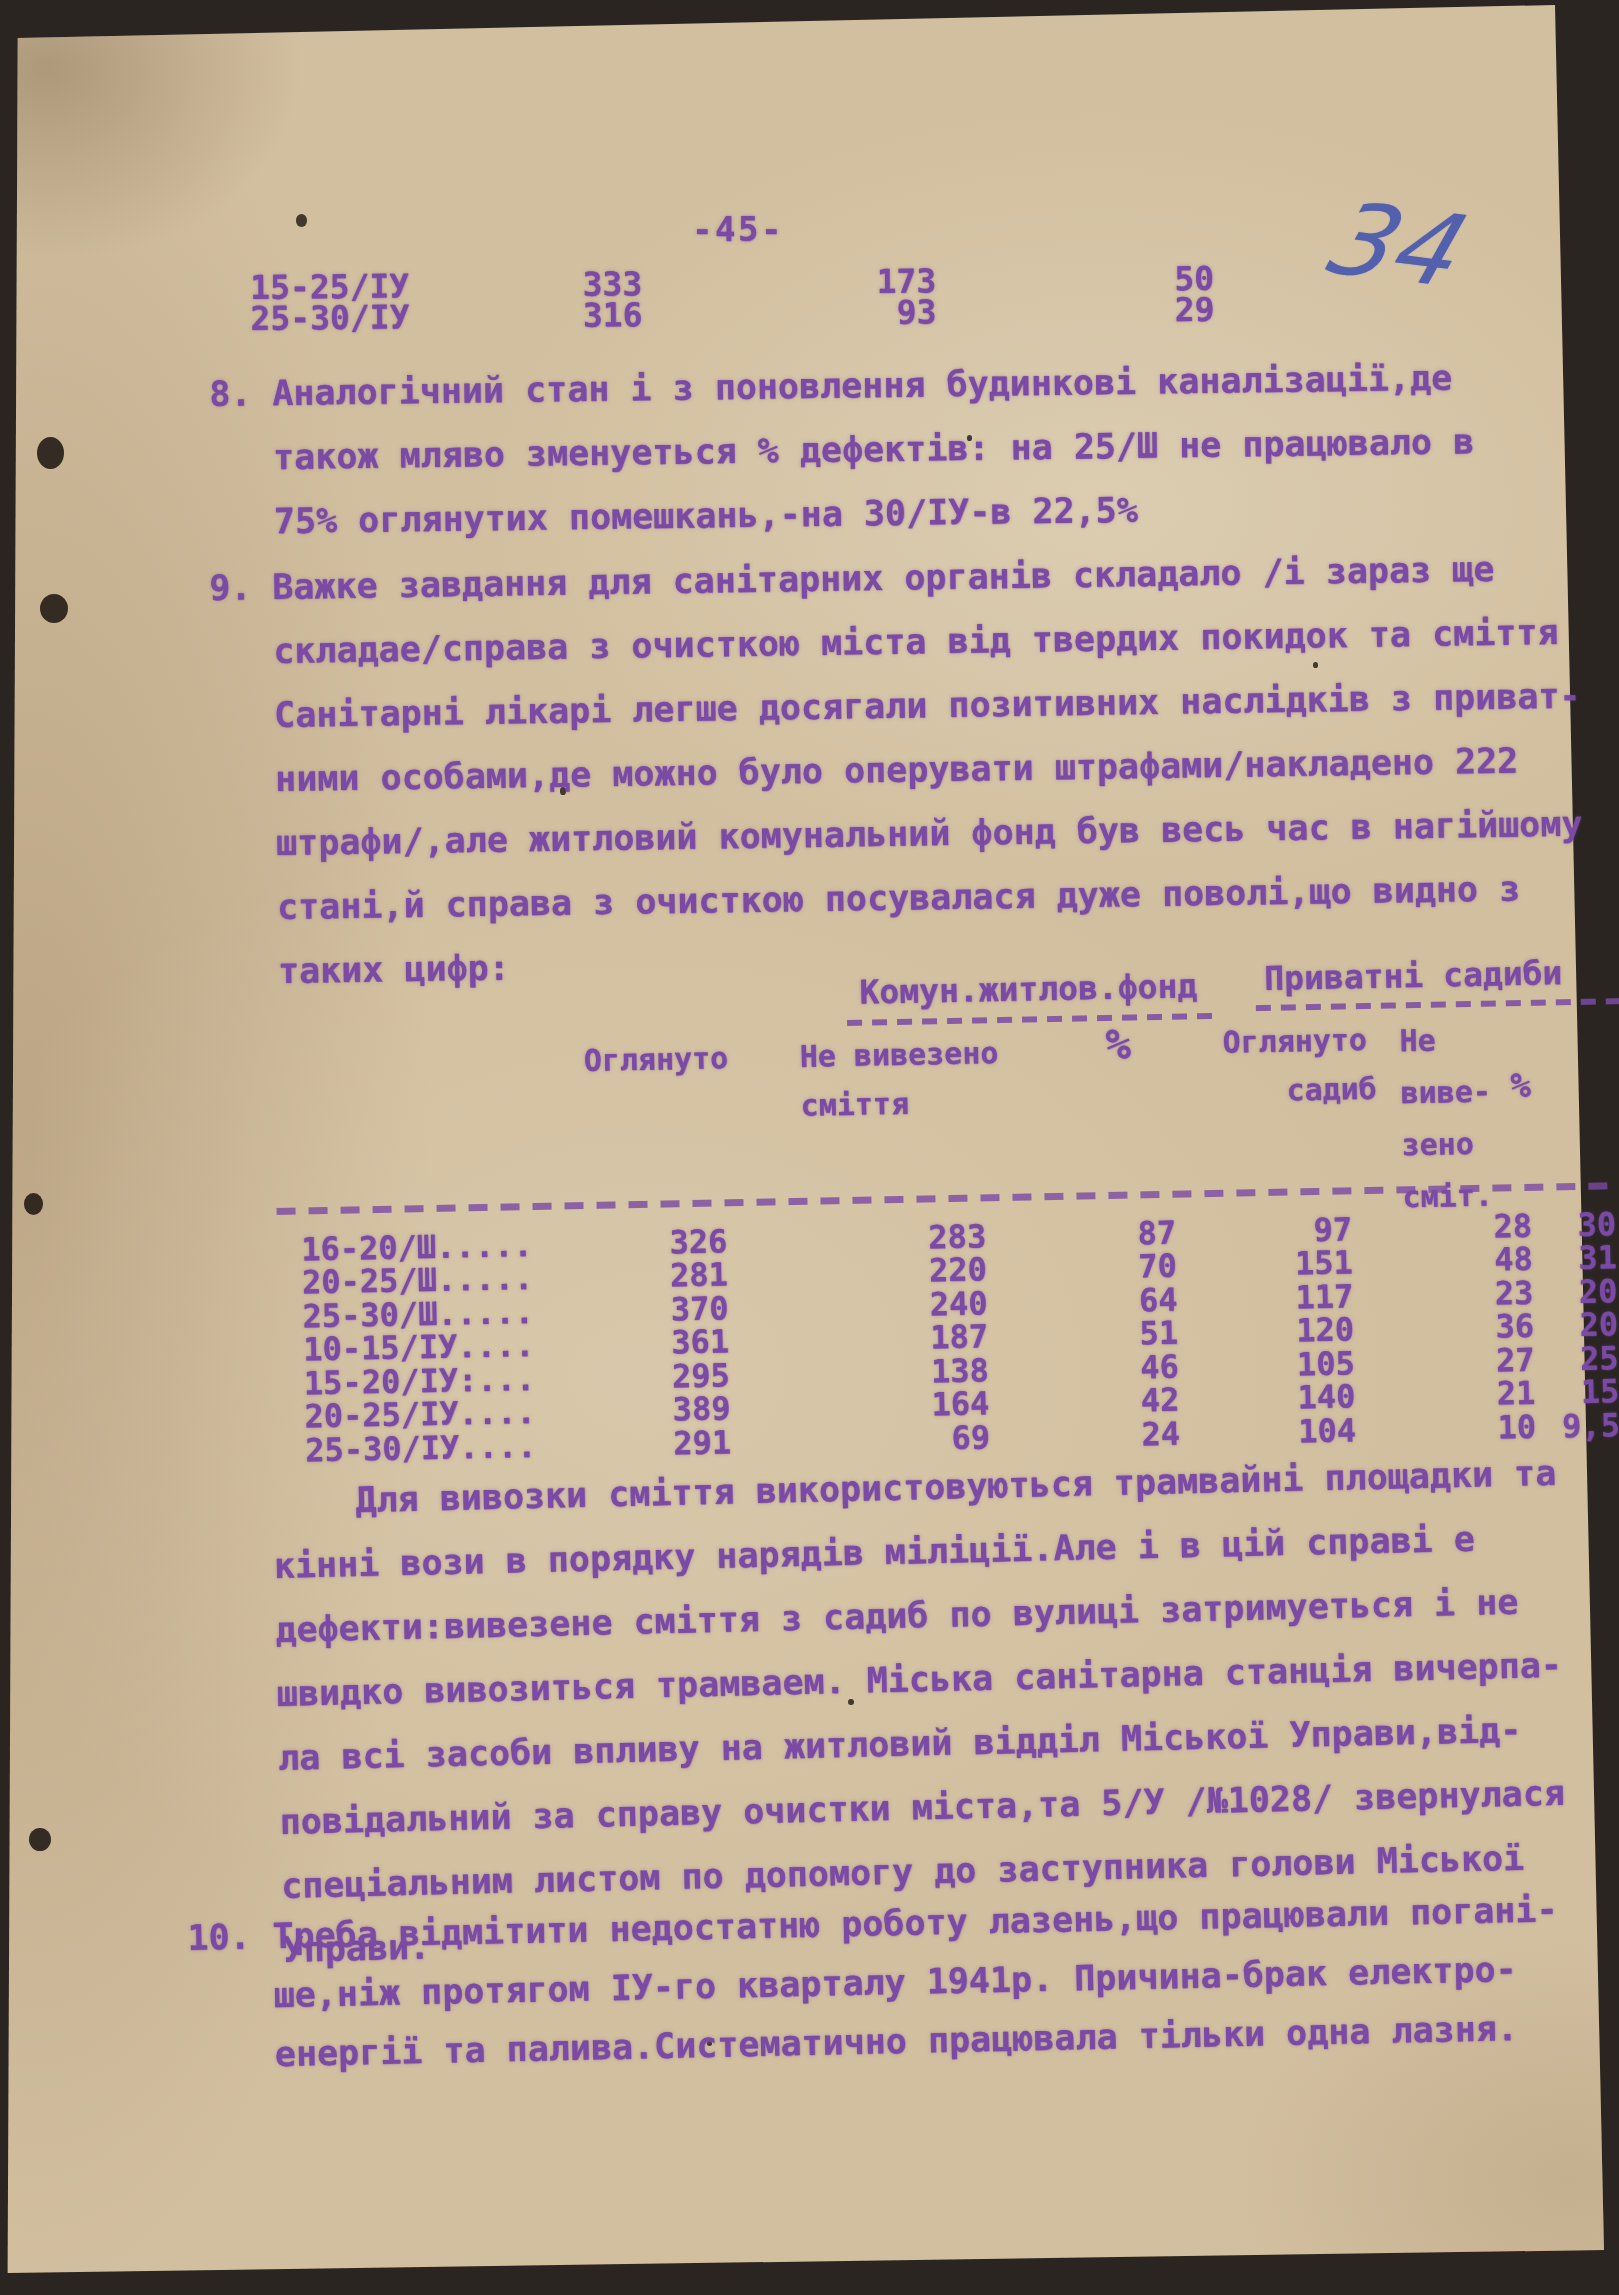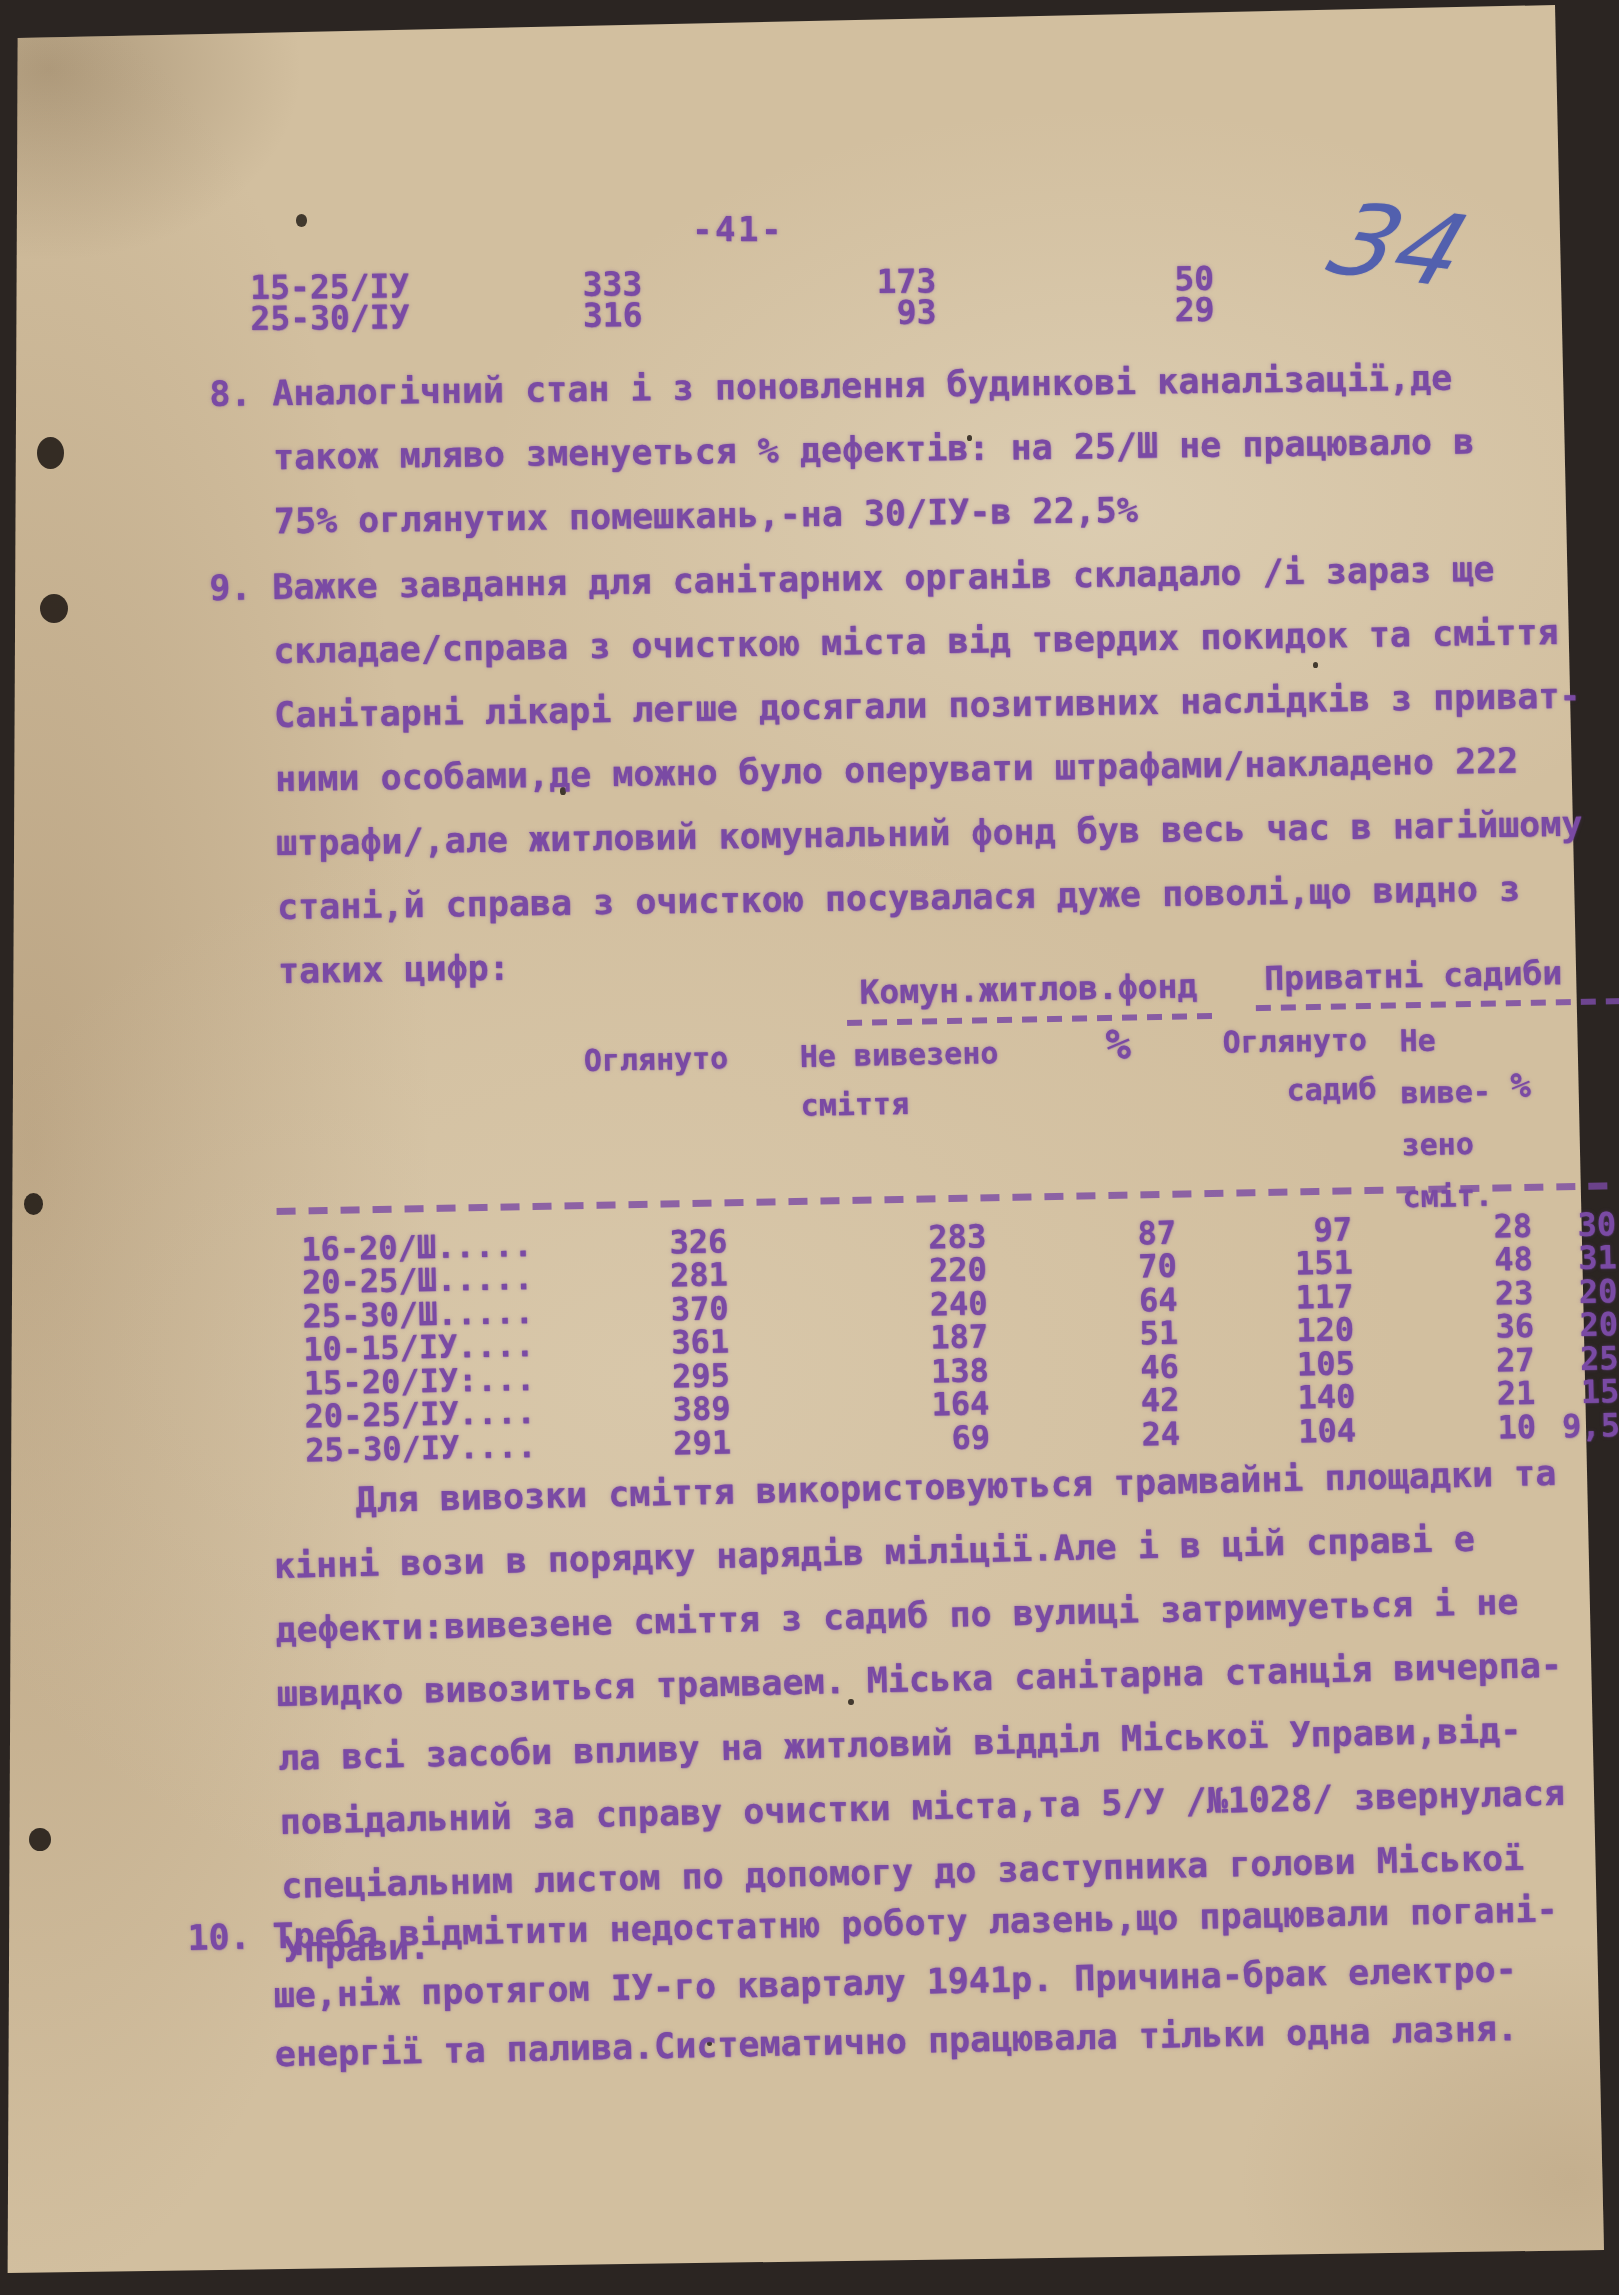--- a/index.html
+++ b/index.html
@@ -97,21 +97,21 @@
 <div class="hole" style="left:40px;top:594px;width:28px;height:29px;"></div>
 <div class="hole" style="left:24px;top:1193px;width:19px;height:21.5px;"></div>
 <div class="hole" style="left:29px;top:1828px;width:21.5px;height:23px;"></div>
 <div class="speck" style="left:296px;top:214px;width:11.4px;height:12.6px;"></div>
 <div class="speck" style="left:560px;top:787px;width:6.3px;height:7.6px;"></div>
 <div class="speck" style="left:967px;top:435px;width:5px;height:5.7px;"></div>
 <div class="speck" style="left:1313px;top:662px;width:5px;height:5.7px;"></div>
 <div class="speck" style="left:848px;top:1699px;width:5.7px;height:6.3px;"></div>
 <div class="speck" style="left:707px;top:2041px;width:5px;height:5px;"></div>
 
-<div class="block ink pageno" style="left:692px;top:209px;">-41-</div>
+<div class="block ink pageno" style="left:692px;top:209px;">-45-</div>
 
 <div class="handwritten">34</div>
 
 <div class="block ink cont rows" style="left:250px;top:268px;transform:rotate(-0.55deg);">
     <div class="trow" style="top: 0px;">
       <span class="cell-period">15-25/ІУ</span>
       <span class="cell-v1">333</span>
       <span class="cell-v2">173</span>
       <span class="cell-v3">50</span>
     </div>

